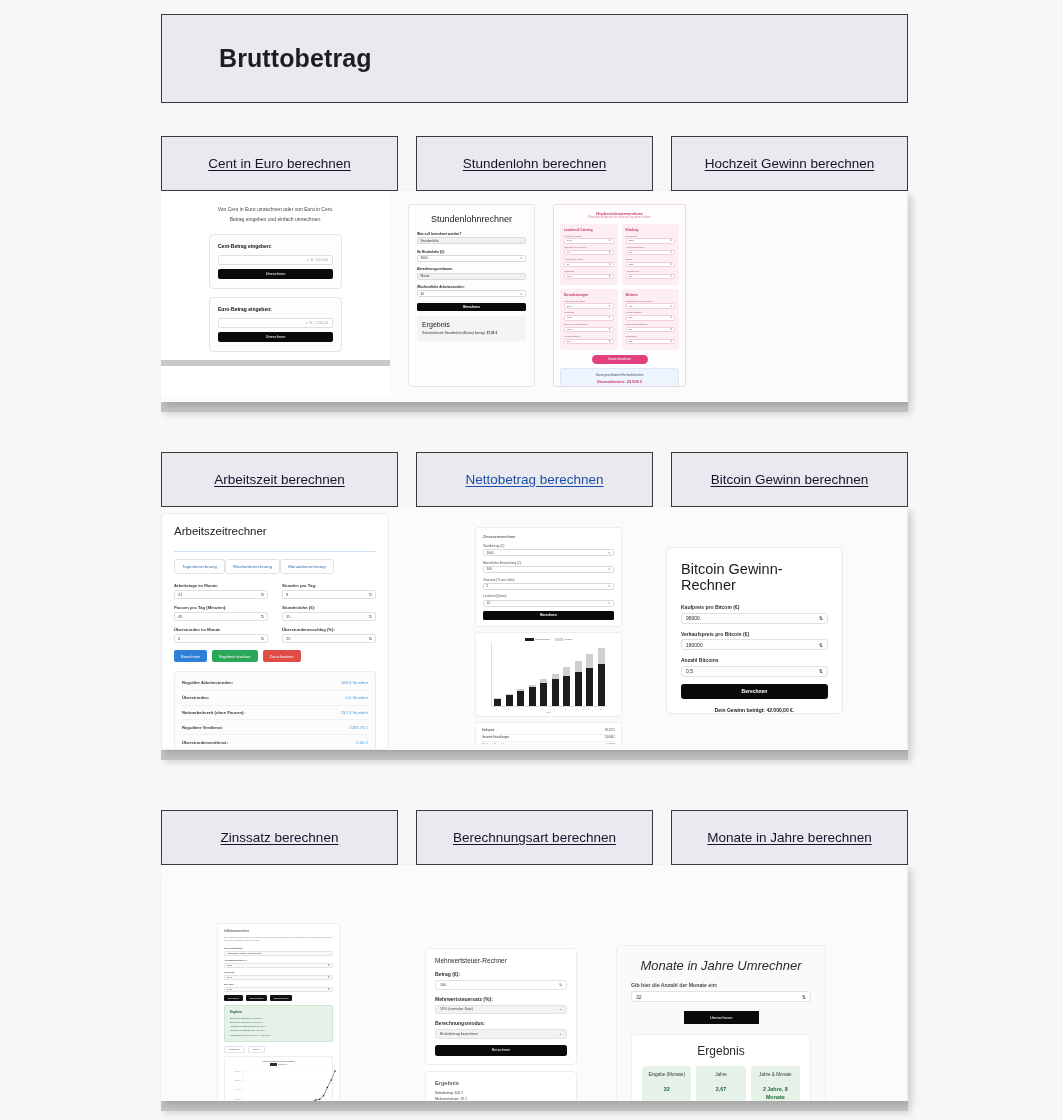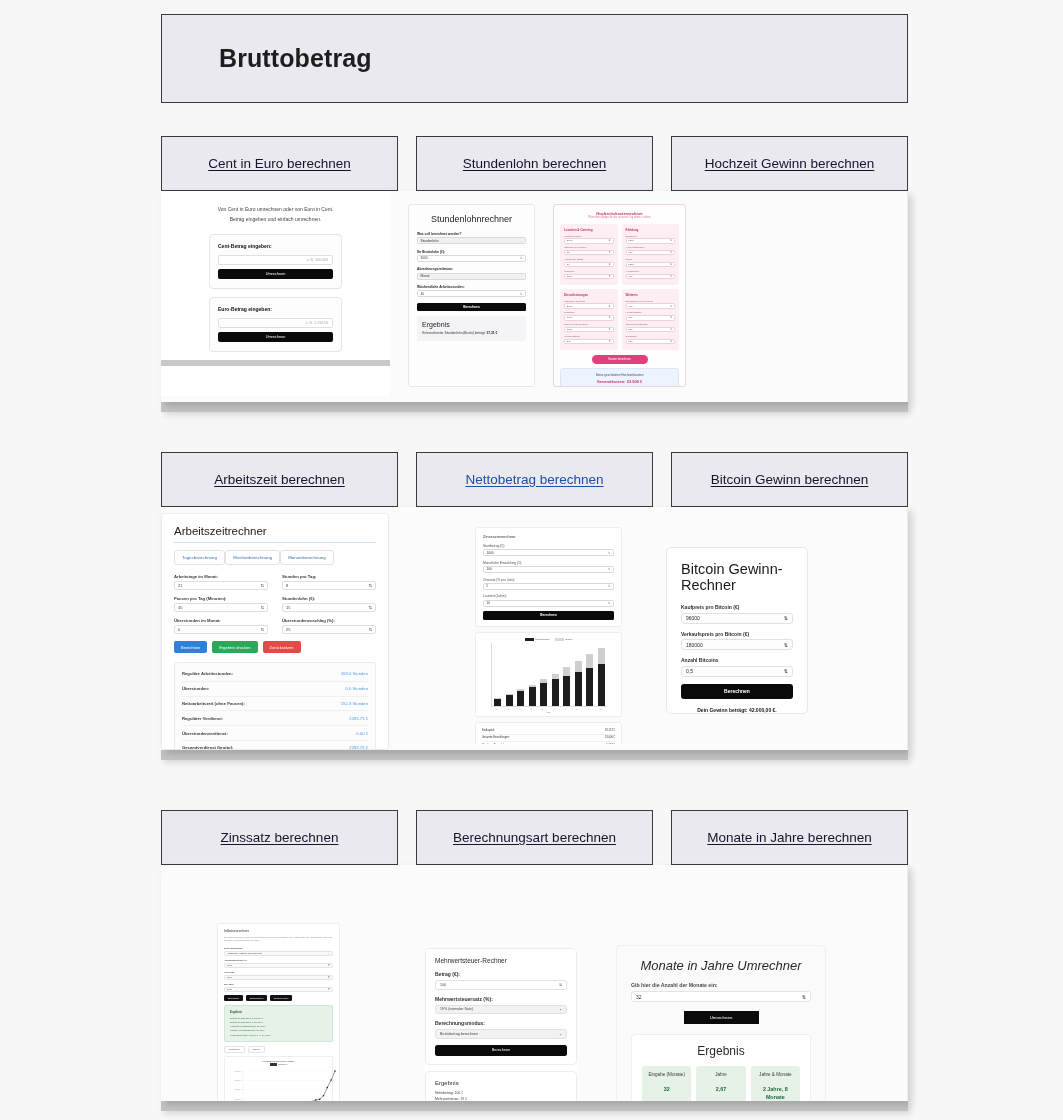--- a/index.html
+++ b/index.html
@@ -129,21 +129,21 @@
                      font-size:2.8px; text-align:center; padding:2.2px 0; border-radius:9px; }
   #shot-hoch .sumbox { background:#eef4fd; border:0.5px solid #dbe7f7; border-radius:2.5px; padding:4px; }
   #shot-hoch .sumbox .st { text-align:center; font-size:3px; color:#33506e; }
   #shot-hoch .sumbox .sv { text-align:center; font-size:4px; font-weight:bold; color:#c2336b; margin:2px 0; }
   #shot-hoch .sumbox .sp { text-align:center; font-size:2.5px; color:#7a8aa0; margin-bottom:3px; }
 
   
   #shot-arbeit { width:228px; height:237px; border:0.8px solid #ececf0; border-radius:4px;
                  background:#fff; padding:11px 12px; }
   #shot-arbeit .h1 { font-size:11.5px; color:#222; font-weight:normal;
-                     border-bottom:0.8px solid #cfe2f5; padding-bottom:5px; margin-bottom:7px; }
+                     border-bottom:0.8px solid #cfe2f5; padding-bottom:14px; margin-bottom:7px; }
   #shot-arbeit .tabs { display:flex; gap:0; margin-bottom:9px; }
   #shot-arbeit .tab { border:0.7px solid #e2e2e6; border-radius:3px; background:#fff;
                       font-size:4.4px; color:#3b6ea8; padding:4px 7px; }
   #shot-arbeit .fgrid { display:grid; grid-template-columns:1fr 1fr; gap:6px 14px; margin-bottom:7px; }
   #shot-arbeit .lbl { font-size:4.2px; font-weight:bold; color:#3a3a3a; display:block; margin-bottom:2px; }
   #shot-arbeit .fld { height:9px; border:0.7px solid #dedee3; border-radius:2px; background:#fff;
                       font-size:4px; color:#444; display:flex; align-items:center;
                       justify-content:space-between; padding:0 3px; }
   #shot-arbeit .btns { display:flex; gap:5px; margin:2px 0 9px; }
   #shot-arbeit .b { font-size:4px; color:#fff; padding:3.5px 7px; border-radius:2px; }
@@ -172,21 +172,21 @@
                      justify-content:space-around; }
   #shot-zins .bar { width:7px; display:flex; flex-direction:column; justify-content:flex-end; }
   #shot-zins .bar .z { background:#cfcfcf; } #shot-zins .bar .e { background:#1d1d1d; }
   #shot-zins .xaxis { display:flex; justify-content:space-around; margin:1px 10px 0 11px;
                       font-size:2px; color:#777; }
   #shot-zins .axlabel { text-align:center; font-size:2px; color:#888; margin-top:1px; }
   #shot-zins .srow { display:flex; justify-content:space-between; font-size:2.6px;
                      color:#333; padding:1.6px 0; border-bottom:0.4px solid #f1f1f4; }
 
   
-  #shot-btc { width:142px; height:167px; border:0.8px solid #e8e8ec; border-radius:5px;
+  #shot-btc { width:177px; height:167px; border:0.8px solid #e8e8ec; border-radius:5px;
               background:#fff; padding:13px 14px; }
   #shot-btc .h1 { font-size:14.5px; color:#1a1a1a; margin-bottom:11px; }
   #shot-btc .lbl { font-size:5px; font-weight:bold; color:#2d2d2d; display:block; margin-bottom:2.5px; }
   #shot-btc .fld { height:11px; border:0.8px solid #e0e0e6; border-radius:3px; background:#fdfdfd;
                    font-size:5px; color:#2a2a2a; display:flex; align-items:center;
                    justify-content:space-between; padding:0 4px; margin-bottom:7px; }
   #shot-btc .go { background:#0a0a0a; color:#fff; font-size:5px; font-weight:bold;
                   text-align:center; padding:4.5px 0; border-radius:3px; margin-top:2px; }
   #shot-btc .res { text-align:center; font-size:5px; font-weight:bold; color:#1a1a1a; margin-top:8px; }
 

